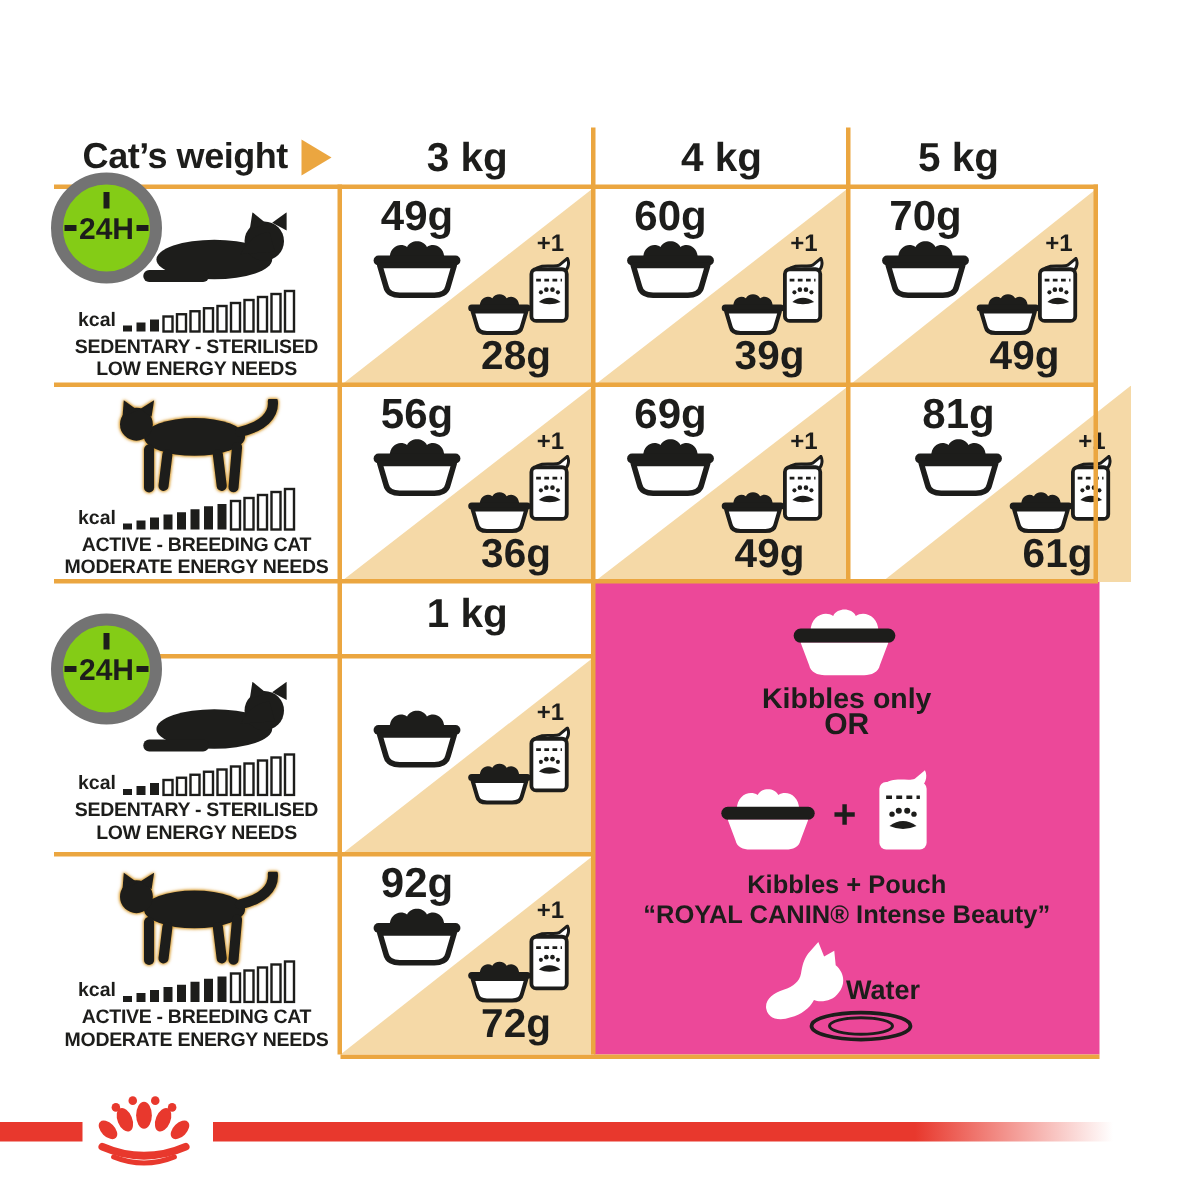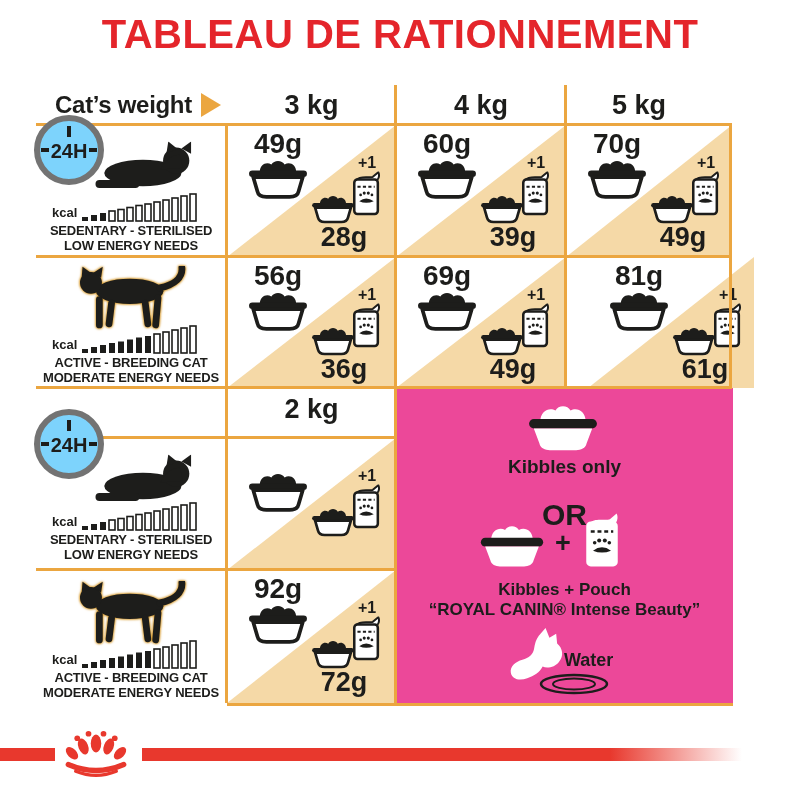--- a/index.html
+++ b/index.html
@@ -23,22 +23,22 @@
   .cell{position:absolute;z-index:3;}
   .tri{position:absolute;left:0;top:0;right:0;bottom:0;background:#F5D9A7;
        clip-path:polygon(100% 0,100% 100%,0 100%);}
   .g1{position:absolute;left:8px;top:3px;width:86px;text-align:center;font-size:28px;}
   .bowlL{position:absolute;left:19px;top:33px;width:64px;height:43px;}
   .p1{position:absolute;left:124px;top:29px;width:32px;text-align:center;font-size:16px;}
   .pouchS{position:absolute;left:125px;top:46px;width:29px;height:46px;}
   .bowlS{position:absolute;left:83px;top:69px;width:46px;height:31px;}
   .g2{position:absolute;left:68px;top:97px;width:98px;text-align:center;font-size:27px;}
   
-  .badge{position:absolute;width:58px;height:58px;border:6px solid #737373;border-radius:50%;
-         background:#7dd3fc;z-index:6;}
+  .badge{position:absolute;width:58px;height:58px;border:8px solid #737373;border-radius:50%;
+         background:#84cc16;z-index:6;}
   .badge .tick{position:absolute;left:27px;top:5px;width:4px;height:11px;background:#1D1D1B;}
   .badge .txt{position:absolute;left:0;right:0;top:19px;text-align:center;font-size:20px;}
   .badge .dl,.badge .dr{position:absolute;top:27px;width:8px;height:4px;background:#1D1D1B;}
   .badge .dl{left:1px;} .badge .dr{right:1px;}
   
   .pblock{position:absolute;width:190px;z-index:4;}
   .catart{position:absolute;}
   .kcalrow{position:absolute;display:flex;align-items:flex-end;gap:5px;}
   .kcal-label{font-size:13px;line-height:18px;}
   .plines{position:absolute;left:-8px;right:-8px;text-align:center;font-size:13px;
@@ -152,28 +152,27 @@
         <rect x="90" y="6" width="6" height="23"></rect>
           <rect x="99" y="4" width="6" height="25"></rect>
         <rect x="108" y="2" width="6" height="27"></rect>
       </g>
     </symbol>
   </defs>
 </svg>
 
 <div class="page">
 
-  <div class="title">TABLEAU DE RATIONNEMENT</div>
 
   <div class="panel">
     <svg class="abs" style="left:130px;top:16px;width:74px;height:49px" viewBox="0 0 76 52">
         <use href="#bowl-white"></use>
       </svg>
     <div class="pc" style="top:68px;font-size:19px">Kibbles only</div>
-    <div class="pc" style="top:110px;font-size:30px">OR</div>
+    <div class="pc" style="top:84px;font-size:20px">OR</div>
     <svg class="abs" style="left:82px;top:136px;width:68px;height:45px" viewBox="0 0 76 52">
         <use href="#bowl-white"></use>
       </svg>
     <div class="abs" style="left:154px;top:140px;width:26px;text-align:center;font-size:27px">+</div>
     <svg class="abs" style="left:188px;top:124px;width:36px;height:57px" viewBox="0 0 32 50">
         <use href="#pouch-white"></use>
       </svg>
     <div class="pc" style="top:192px;font-size:17px">Kibbles + Pouch</div>
     <div class="pc" style="top:212px;font-size:17px">“ROYAL CANIN® Intense Beauty”</div>
     <svg class="abs" style="left:106px;top:240px;width:62px;height:56px" viewBox="0 0 64 58">
@@ -186,21 +185,21 @@
     </svg>
   </div>
 
   <div class="cwrow">
     <span class="cwlabel">Cat’s weight</span>
     <span class="arrow"></span>
   </div>
   <div class="kghead" style="left:227px;width:169px">3 kg</div>
   <div class="kghead" style="left:396px;width:170px">4 kg</div>
   <div class="kghead" style="left:556px;width:166px">5 kg</div>
-  <div class="kg6">2 kg</div>
+  <div class="kg6">1 kg</div>
 
   <div class="cell" style="left:227px;top:125px;width:169px;height:132px">
     <div class="tri"></div>
     <div class="g1">49g</div>
     <svg class="bowlL" viewBox="0 0 76 52">
         <use href="#bowl-dark"></use>
       </svg>
     <div class="p1">+1</div>
     <svg class="pouchS" viewBox="0 0 32 50">
         <use href="#pouch-dark"></use>

